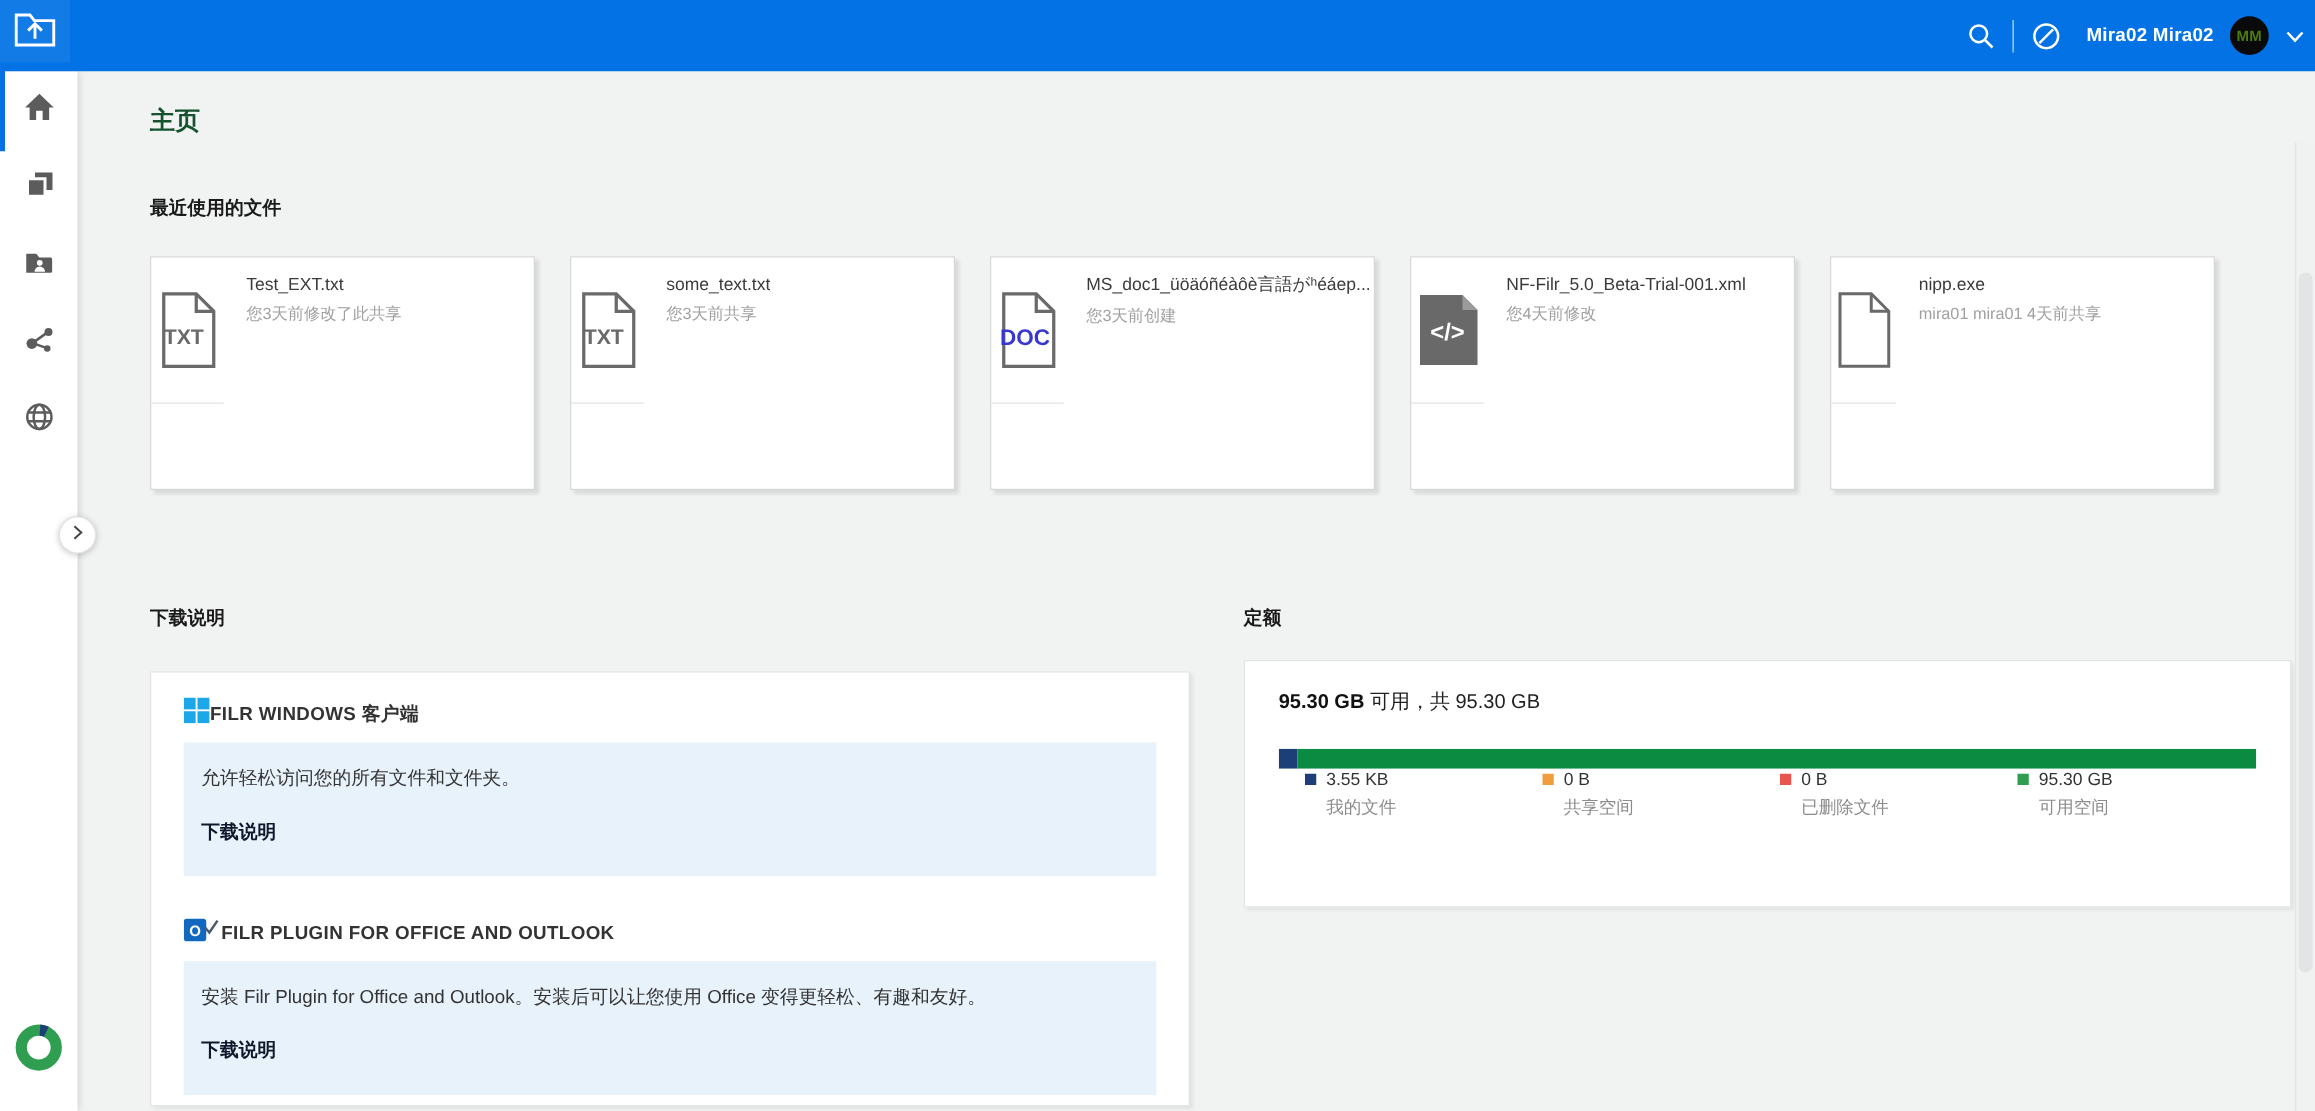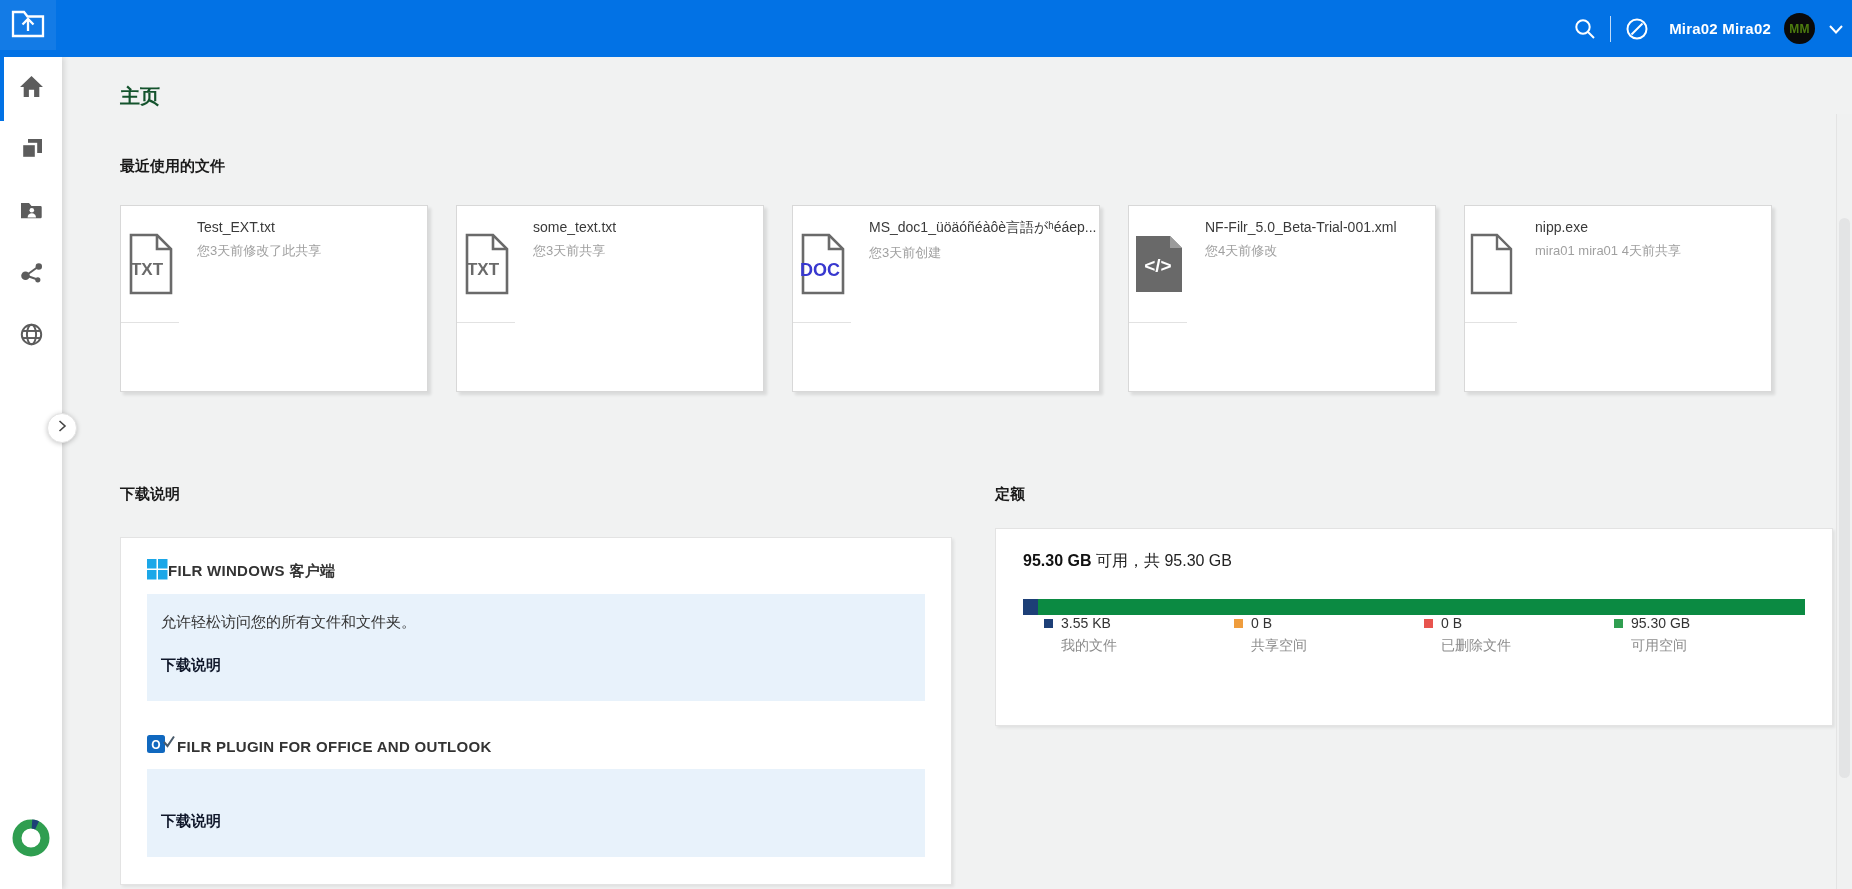--- a/index.html
+++ b/index.html
@@ -277,20 +277,21 @@
         <span>
           <svg width="30" height="22" viewBox="0 0 30 22">
             <rect x="0" y="2" width="18" height="18" rx="2.5" fill="#1068bf"></rect>
             <text x="9" y="16" text-anchor="middle" font-size="12" font-weight="bold" fill="#fff">O</text>
             <polyline points="17,9 20.5,13 27,3.5" fill="none" stroke="#4a5b6b" stroke-width="2"></polyline>
           </svg>
         </span>
         <span class="dl-title">FILR PLUGIN FOR OFFICE AND OUTLOOK</span>
       </div>
       <div class="dl-box">
+        <div class="dl-desc">安装 Filr Plugin for Office and Outlook。安装后可以让您使用 Office 变得更轻松、有趣和友好。</div>
         <a class="dl-link">下载说明</a>
       </div>
     </div>
   </div>
 
   <div class="section-heading quota-heading">定额</div>
 
   <div class="quota-panel">
     <div class="quota-summary">
       <span class="bold">95.30 GB</span>

